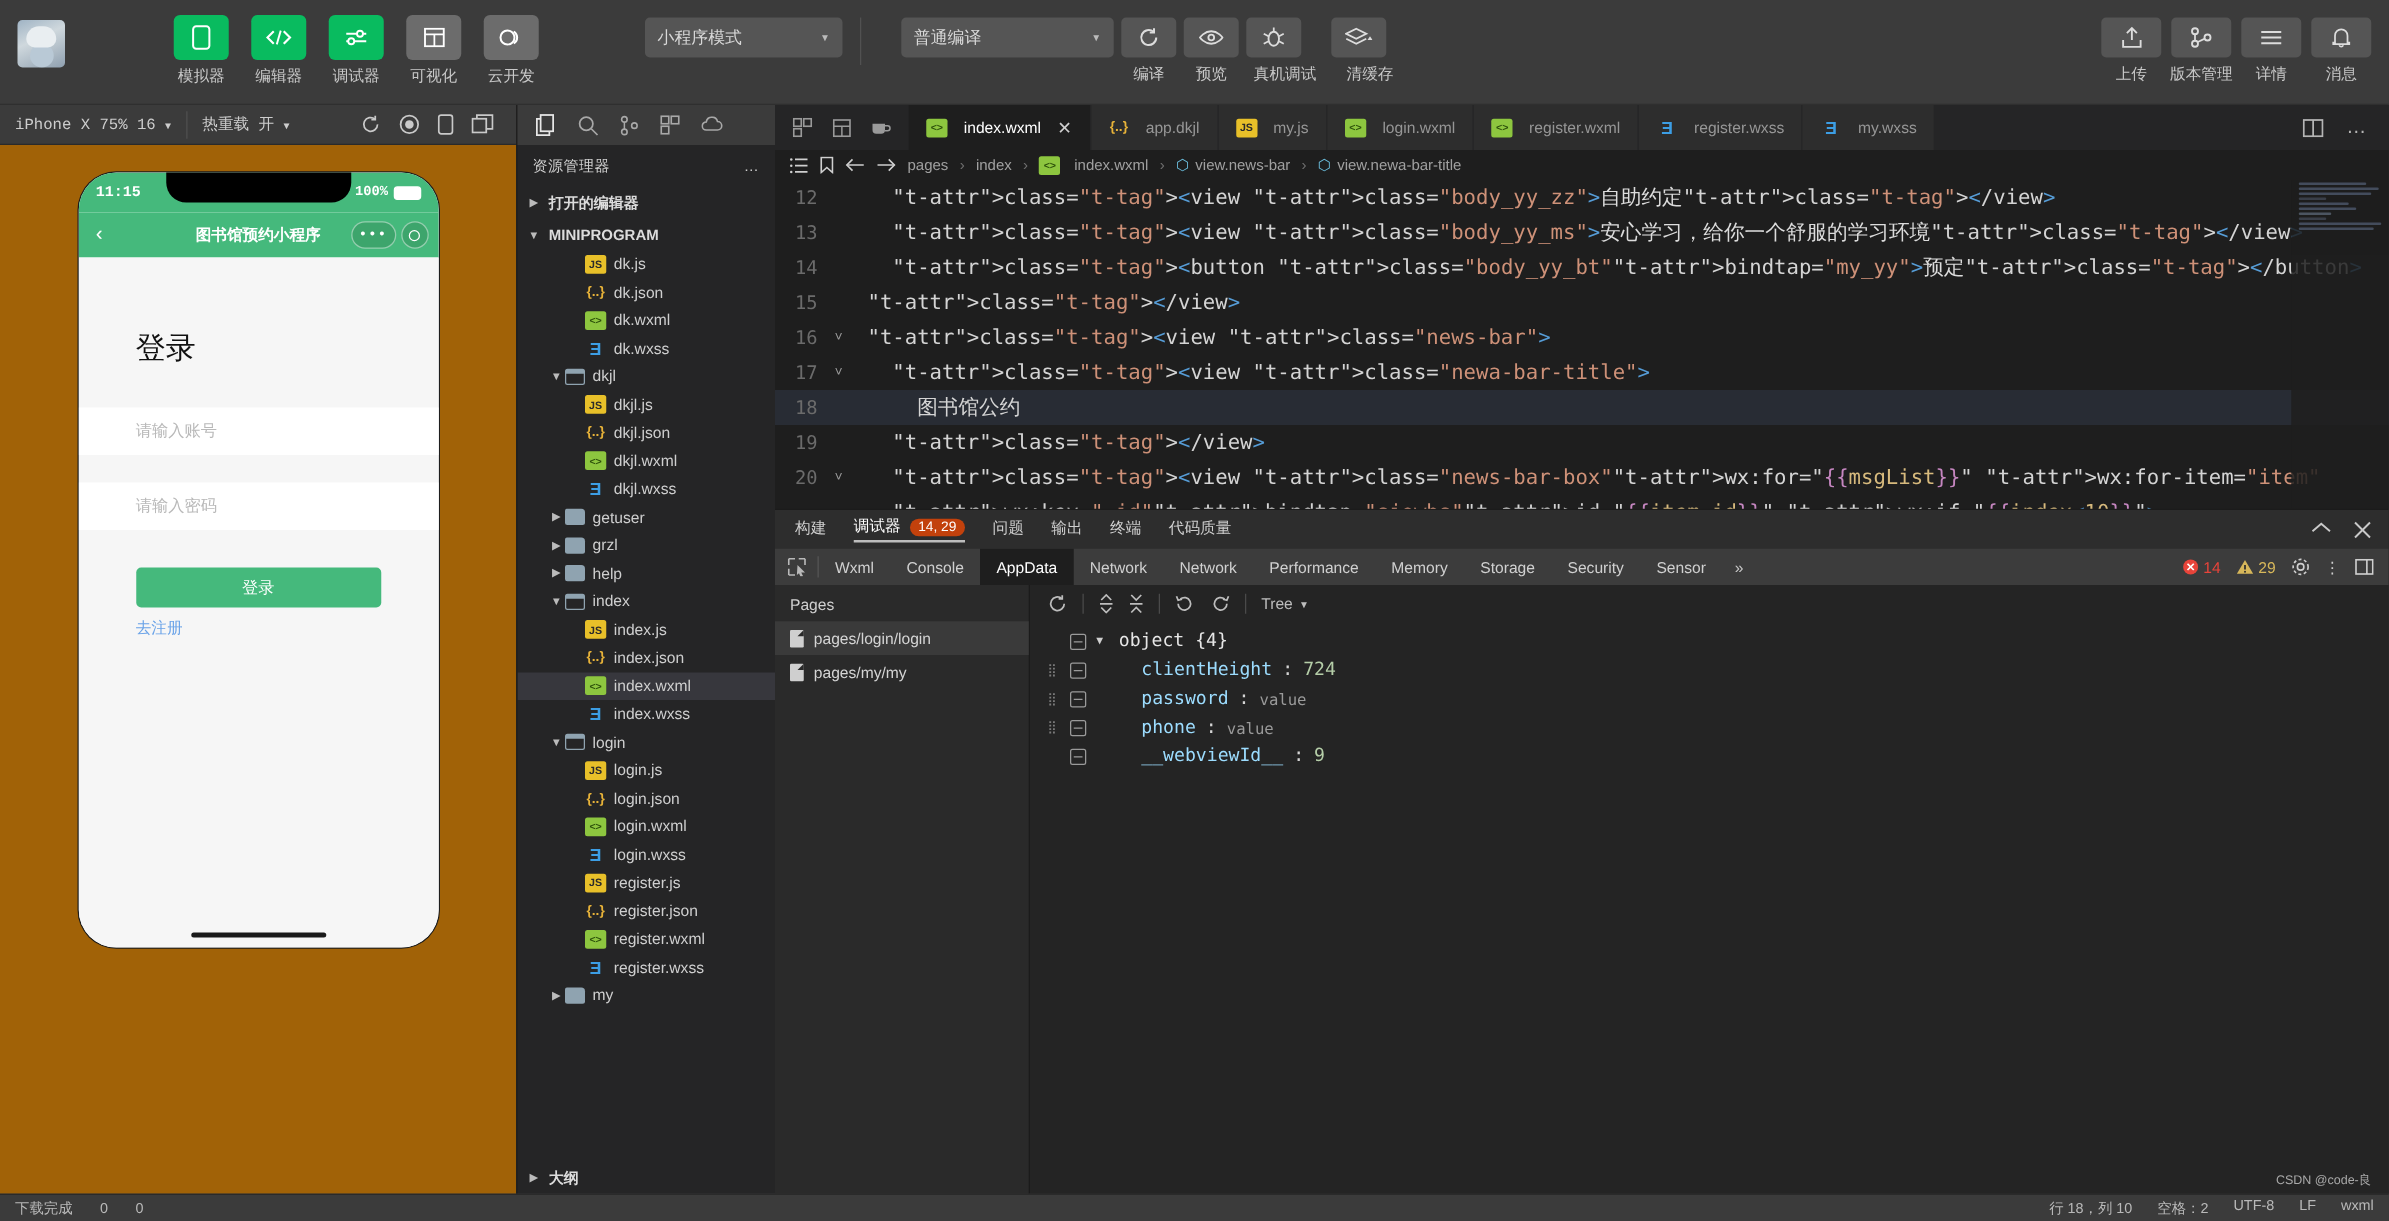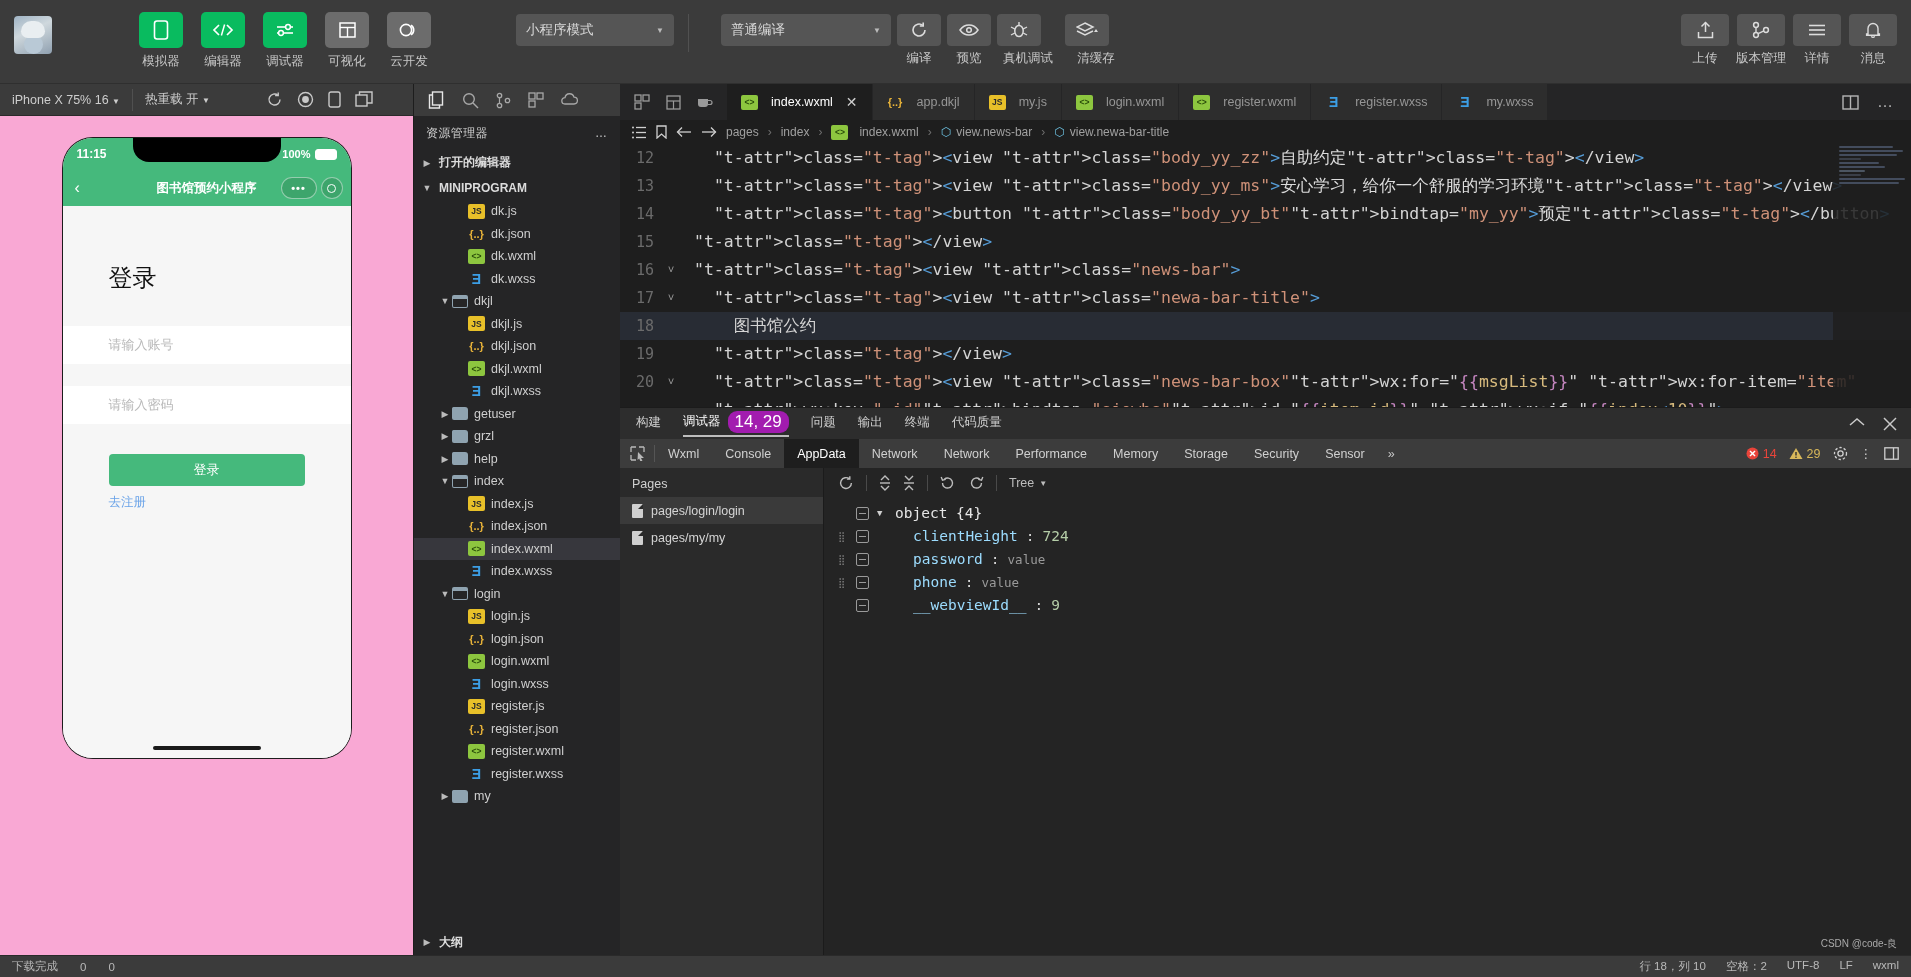--- a/index.html
+++ b/index.html
@@ -52,32 +52,32 @@
   #mode-select { width: 158px; margin-left: 76px; }
   #compile-select { width: 170px; margin-left: 18px; }
 
   .ico-btn {
     width: 44px; height: 32px; border-radius: 4px; background: #555; margin: 14px 0 0 6px;
     display: flex; align-items: center; justify-content: center; cursor: pointer;
     color: #dcdcdc;
   }
   .ico-col { width: 44px; margin-left: 6px; text-align:center; }
   .ico-col .ico-btn { margin-left: 0; }
-  .ico-col .tool-lbl { margin-top: 5px; font-family: Liberation Mono, monospace; }
+  .ico-col .tool-lbl { margin-top: 5px; }
   .ico-col.wide { width: 62px; }
 
   .right-tools { position: absolute; right: 12px; top: 0; display: flex; }
   .right-tools .ico-col { width: 52px; margin-left: 4px; }
   .right-tools .ico-btn { width: 48px; margin: 14px auto 0; }
 
   
   .main { display: flex; flex: 1; min-height: 0; }
 
   
-  .sim-pane { width: 413px; flex: none; display: flex; flex-direction: column; background: #f9a8d4; }
+  .sim-pane { width: 413px; flex: none; display: flex; flex-direction: column; background: #a16207; font-family: Liberation Mono, monospace; }
   .sim-bar {
     height: 32px; background: #3b3b3b; display: flex; align-items: center;
     font-size: 12.5px; color: #cdcdcd; border-bottom: 1px solid #2a2a2a;
   }
   .sim-bar .item { padding: 0 12px; cursor: pointer; white-space: nowrap; }
   .sim-bar .sep { width:1px; height:22px; background:#505050; }
   .sim-bar .icons { display: flex; margin-left: 44px; gap: 14px; }
   .sim-bar .icons span { cursor: pointer; color: #c9c9c9; display:flex; }
 
   .sim-stage { flex: 1; display: flex; justify-content: center; padding-top: 22px; position: relative; }
@@ -204,21 +204,21 @@
     position: absolute; right: 0; top: 0; width: 78px; height: 100%;
     background: #1e1e1e; opacity: .85;
   }
   .mm-line { height: 2px; margin: 2px 0 2px 6px; border-radius:1px; }
 
   
   .devtools { flex: 1; min-height: 0; background: #2d2d2d; display: flex; flex-direction: column; border-top: 1px solid #1b1b1b; }
   .dt-top { height: 31px; display: flex; align-items: center; padding-left: 16px; gap: 22px; font-size: 12.5px; color: #cfcfcf; }
   .dt-top .t { cursor: pointer; display:flex; align-items:center; gap:7px; padding-bottom:2px; }
   .dt-top .t.active { color:#fff; border-bottom: 2px solid #bdbdbd; }
-  .badge { background: #a21caf; color: #fff; font-size: 17px; border-radius: 9px; padding: 1px 7px; }
+  .badge { background: #c2410c; color: #fff; font-size: 11px; border-radius: 9px; padding: 1px 7px; }
   .dt-top .right { margin-left: auto; display:flex; gap:18px; padding-right:14px; color:#c9c9c9; }
   .dt-top .right span { cursor:pointer; }
 
   .dt-tabs { height: 29px; background: #3c3c3c; display: flex; align-items: stretch; font-size: 12.5px; }
   .dt-tabs .picker { width: 34px; display:flex; align-items:center; justify-content:center; color:#b9b9b9; cursor:pointer;}
   .dt-tabs .vsep { width:1px; background:#555; margin:6px 0; }
   .dt-tab { padding: 0 13px; display:flex; align-items:center; color:#d0d0d0; cursor:pointer; }
   .dt-tab.active { background: #1e1e1e; color: #fff; }
   .dt-tabs .more { padding: 0 10px; display:flex; align-items:center; color:#c8c8c8; cursor:pointer;}
   .dt-tabs .stat { margin-left:auto; display:flex; align-items:center; gap:12px; padding-right:12px; color:#d0d0d0;}

